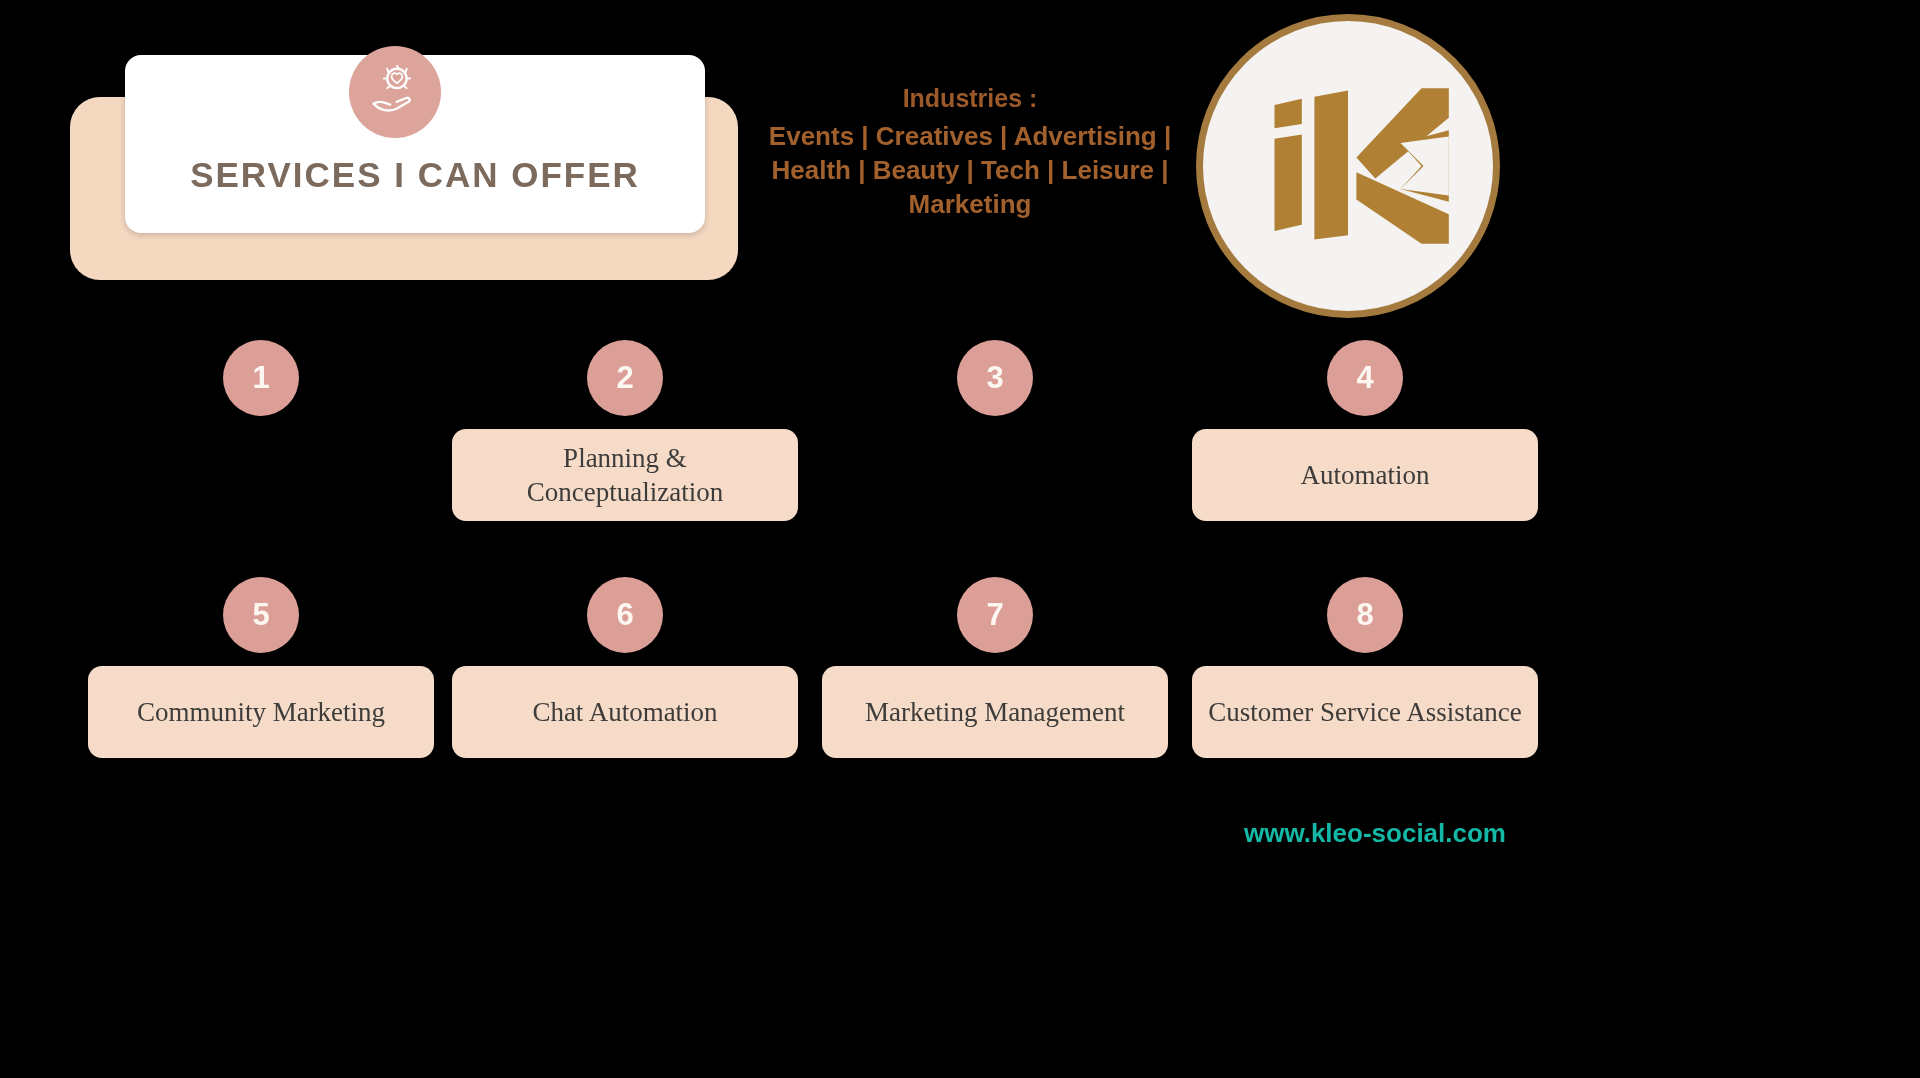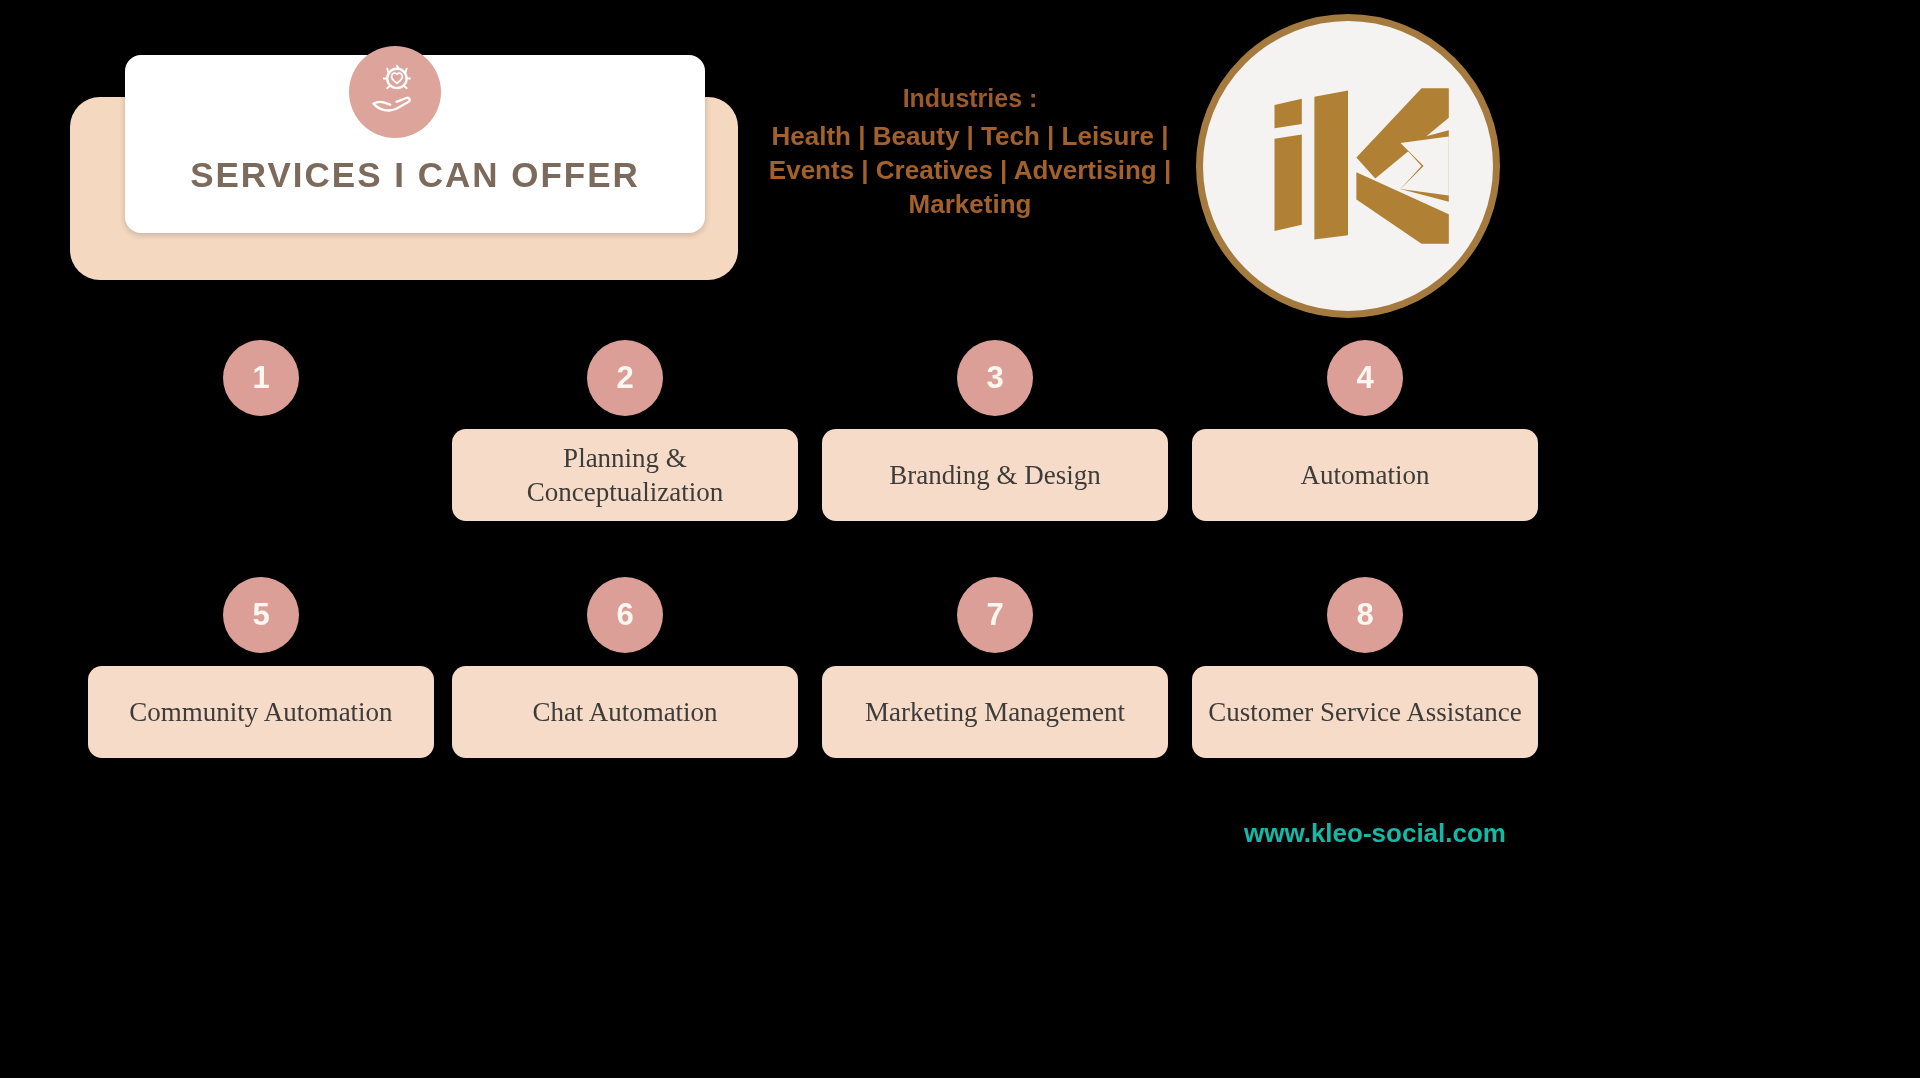--- a/index.html
+++ b/index.html
@@ -91,22 +91,22 @@
 
       <path d="M34 23 c-4-3-7-5.5-5-9 1.4-2.3 4-1.8 5-0.2 1-1.6 3.6-2.1 5 0.2 2 3.5-1 6-5 9 z" stroke-width="1.8"></path>
 
       <path d="M10 44 c6 7 16 9 24 5 l12 -7 c2.4 -1.6 0.6 -5 -2.4 -3.8 l-10 4"></path>
       <path d="M10 44 c3 -2 7 -2.4 11 -1 l6 2"></path>
     </svg>
   </div>
 
   <div class="industries">
     <div class="industries-label">Industries :</div>
+    <div class="industries-line">Events | Creatives | Advertising |</div>
     <div class="industries-line">Health | Beauty | Tech | Leisure |</div>
-    <div class="industries-line">Events | Creatives | Advertising |</div>
     <div class="industries-line">Marketing</div>
   </div>
 
   <div class="logo-circle">
     <svg width="210" height="210" viewBox="0 0 200 200">
       <g fill="#b08035">
 
         <polygon points="30,42 56,36 56,60 30,64"></polygon>
 
         <polygon points="30,74 56,70 56,156 30,162"></polygon>
@@ -128,35 +128,32 @@
     <div class="num-circle">1</div>
   </div>
   <div class="service-cell row1 col2">
     <div class="num-circle">2</div>
     <div class="service-box">
       <div class="service-label">Planning &amp; Conceptualization</div>
     </div>
   </div>
   <div class="service-cell row1 col3">
     <div class="num-circle">3</div>
-    <div class="service-box">
-      <div class="service-label">Branding &amp; Design</div>
-    </div>
   </div>
   <div class="service-cell row1 col4">
     <div class="num-circle">4</div>
     <div class="service-box">
       <div class="service-label">Automation</div>
     </div>
   </div>
 
   <div class="service-cell row2 col1">
     <div class="num-circle">5</div>
     <div class="service-box">
-      <div class="service-label">Community Automation</div>
+      <div class="service-label">Community Marketing</div>
     </div>
   </div>
   <div class="service-cell row2 col2">
     <div class="num-circle">6</div>
     <div class="service-box">
       <div class="service-label">Chat Automation</div>
     </div>
   </div>
   <div class="service-cell row2 col3">
     <div class="num-circle">7</div>

